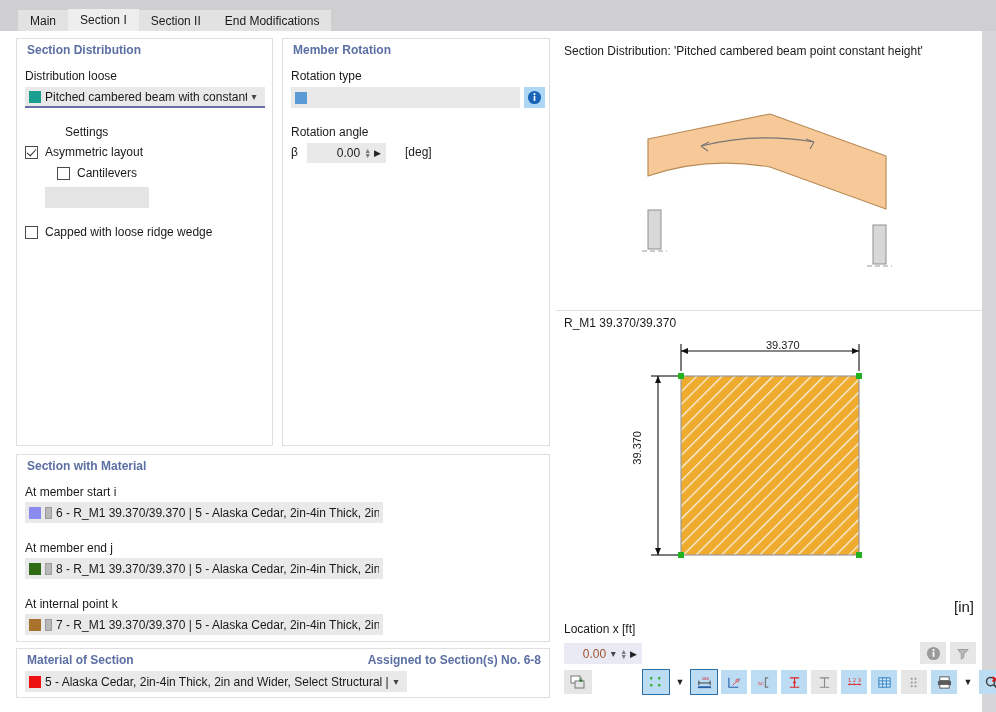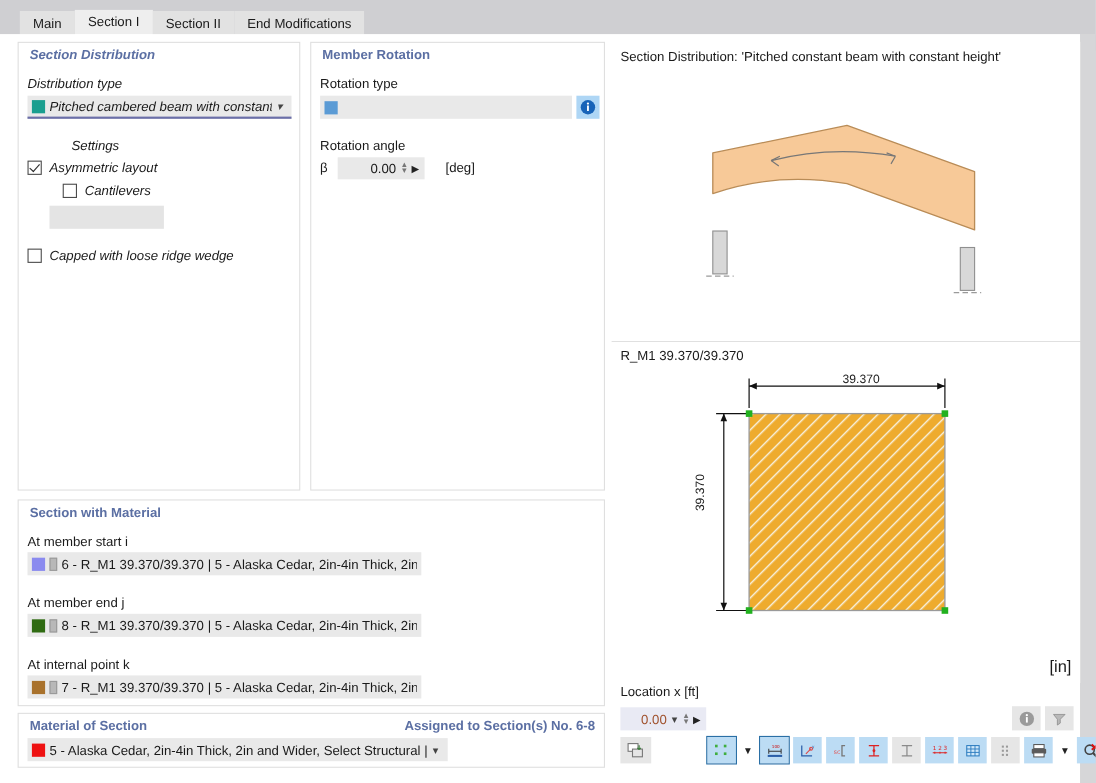--- a/index.html
+++ b/index.html
@@ -125,24 +125,24 @@
       <div class="tab">Main</div>
       <div class="tab active">Section I</div>
       <div class="tab">Section II</div>
       <div class="tab">End Modifications</div>
     </div>
   </div>
 
   <div class="sheet"></div>
   <div class="rightmargin"></div>
 
-  <div class="group" style="left:16px; top:38px; width:257px; height:408px;font-style:italic;">
+  <div class="group" style="left:16px; top:38px; width:257px; height:408px;">
     <div class="group-title">Section Distribution</div>
 
-    <div class="label" style="position:absolute;left:8px;top:30px;">Distribution type</div>
+    <div class="label" style="position:absolute;left:8px;top:30px;">Distribution loose</div>
 
     <div class="combo focus" style="position:absolute;left:8px;top:48px;width:240px;">
       <div class="swatch" style="background:#1a9e8f;"></div>
       <div class="txt">Pitched cambered beam with constant...</div>
       <div class="chev">▾</div>
     </div>
 
     <div class="label" style="position:absolute;left:8px;top:86px;margin-left:40px;">Settings</div>
 
     <div class="checkrow" style="position:absolute;left:8px;top:106px;">
@@ -228,21 +228,21 @@
 
     <div class="combo" style="position:absolute;left:8px;top:22px;width:382px;">
       <div class="swatch" style="background:#ee1111;"></div>
       <div class="txt">5 - Alaska Cedar, 2in-4in Thick, 2in and Wider, Select Structural | ...</div>
       <div class="chev">▾</div>
     </div>
 
   </div>
 
   <div class="pane" style="left:556px; top:38px; width:426px; height:272px;">
-    <div class="pane-title" style="position:absolute;left:8px;top:6px;">Section Distribution: 'Pitched constant beam with constant height'</div>
+    <div class="pane-title" style="position:absolute;left:8px;top:6px;">Section Distribution: 'Pitched cambered beam point constant height'</div>
 
     <svg width="426" height="230" viewBox="0 0 426 230" style="position:absolute;left:0;top:36px;">
 
       <rect x="92" y="136" width="13" height="39" fill="#d8d8d8" stroke="#8f8f8f" stroke-width="1"></rect>
       <path d="M86 177h25" stroke="#9a9a9a" stroke-width="1" stroke-dasharray="5,3"></path>
       <rect x="317" y="151" width="13" height="39" fill="#d8d8d8" stroke="#8f8f8f" stroke-width="1"></rect>
       <path d="M311 192h25" stroke="#9a9a9a" stroke-width="1" stroke-dasharray="5,3"></path>
 
       <path d="M92 65 L214 40 L330 82 L330 135 L214 93 Q150 82 92 102 Z" fill="#f7c998" stroke="#b98c57" stroke-width="1.2" stroke-linejoin="round"></path>
 

